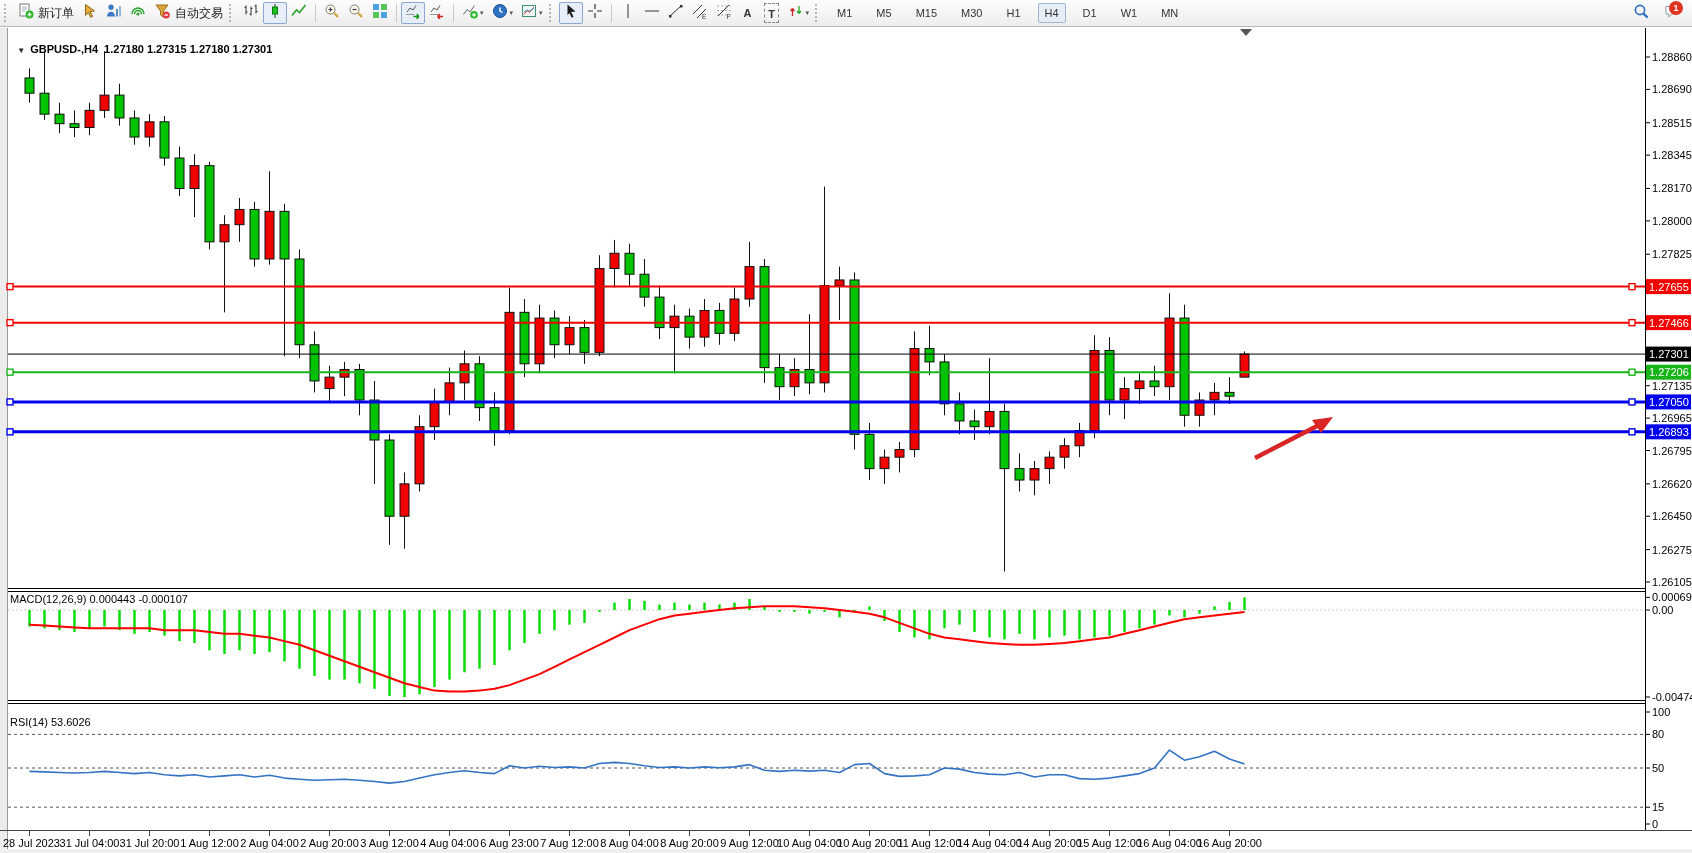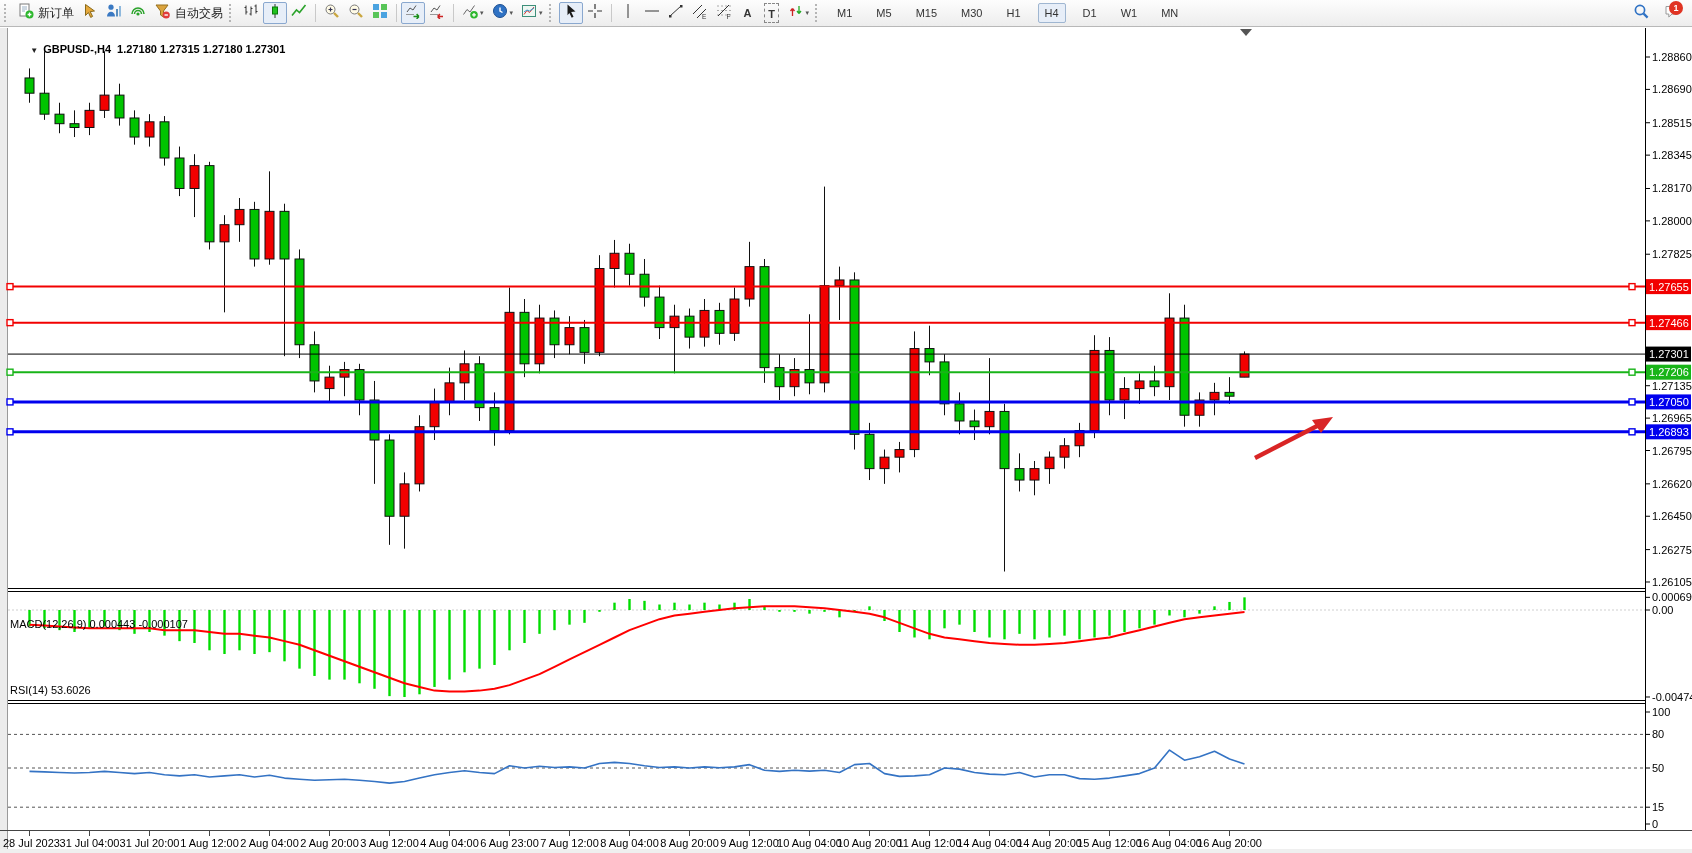--- a/index.html
+++ b/index.html
@@ -17,24 +17,24 @@
   .tbtn .cap{font-size:12px;color:#1c1c1c;margin-left:4px;white-space:nowrap;}
   .caret{font-size:7px;color:#555;margin-left:2px;}
   .tfb{font-size:11px;color:#333;padding:3px 6px;border:1px solid transparent;border-radius:2px;margin:0 5px;}
   .tfb.active{background:#f3f3f3;border-color:#9fb6d1;background:#e7eef8;}
   .glyphletter{font-size:11px;font-weight:bold;color:#333;}
   #tb-right{position:absolute;right:6px;top:2px;display:flex;align-items:center;}
   #chat-badge{position:absolute;right:2px;top:-2px;width:14px;height:14px;border-radius:50%;
     background:#e03423;color:#fff;font-size:9px;font-weight:bold;display:flex;align-items:center;justify-content:center;}
   
   .overlay{position:absolute;z-index:5;font-size:11px;color:#000;white-space:pre;}
-  #symbol-title{left:18px;top:31px;font-weight:bold;}
+  #symbol-title{left:5px;top:31px;font-weight:bold;}
   #symbol-title .mini{font-size:8px;margin-right:5px;color:#222;}
-  #macd-label{left:10px;top:593px;margin-top:25px;}
-  #rsi-label{left:10px;top:684px;}
+  #macd-label{left:10px;top:593px;}
+  #rsi-label{left:10px;top:716px;}
   svg text{font-family:"Liberation Sans",sans-serif;}
 </style>
 </head>
 <body>
 
 <div id="app">
 
   <div id="toolbar">
     <div class="grip"></div>
 

